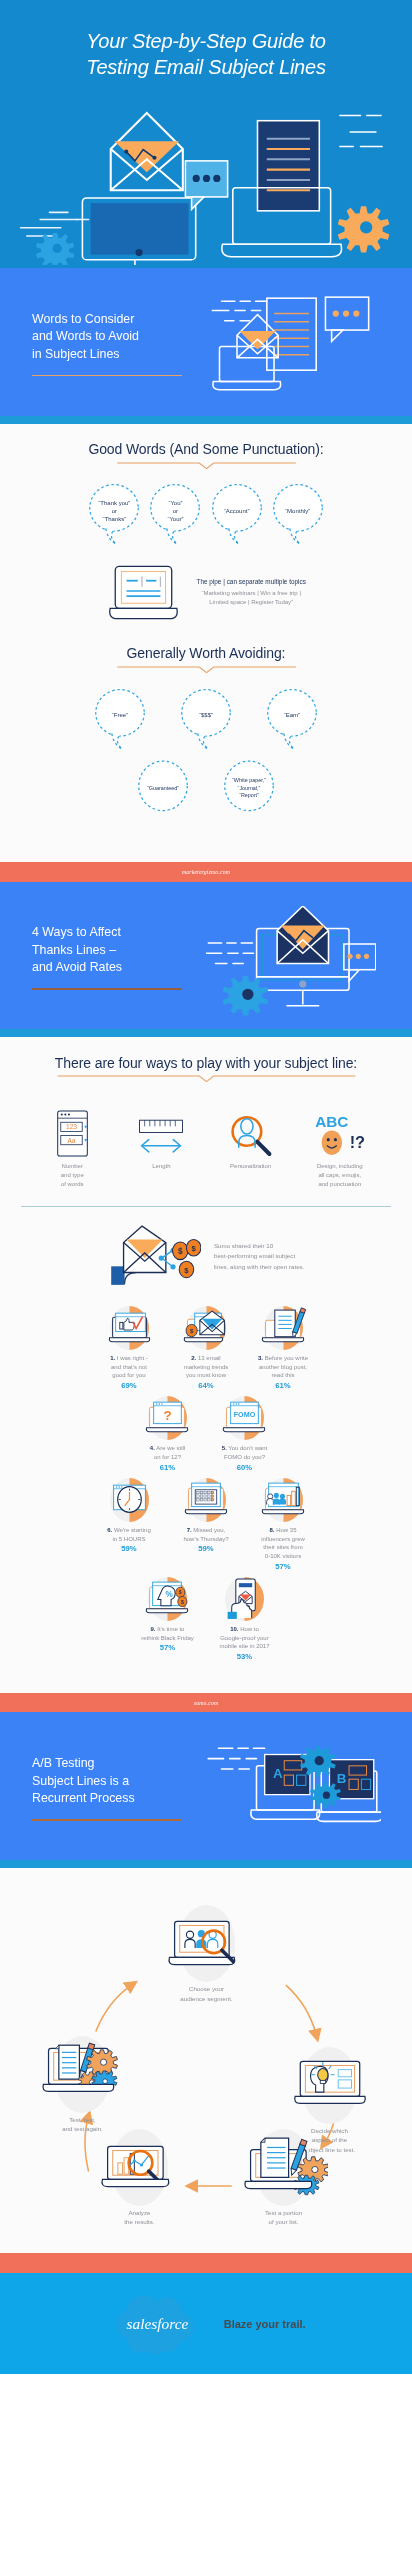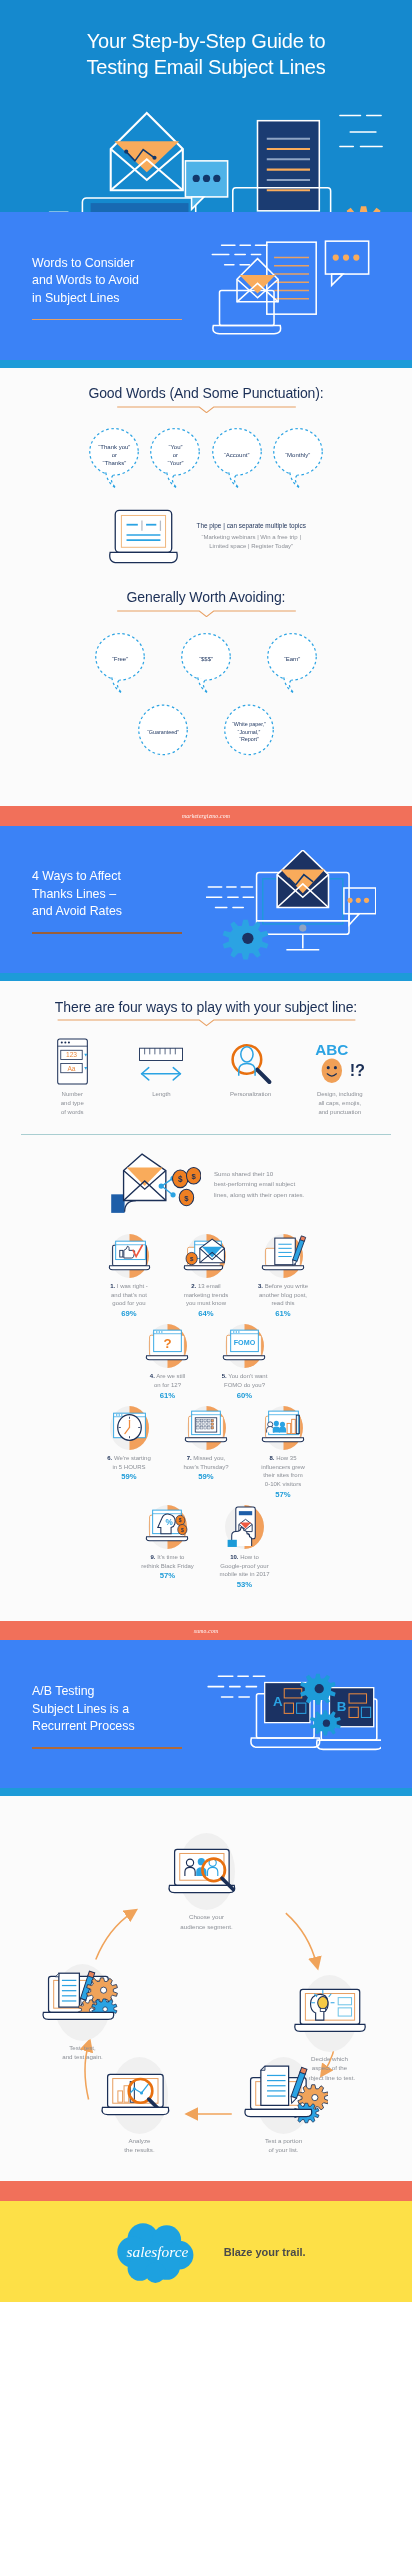--- a/index.html
+++ b/index.html
@@ -8,23 +8,24 @@
     font-family: "Liberation Sans", sans-serif;
     background: #ffffff;
     color: #1b2f56;
     -webkit-font-smoothing: antialiased;
   }
   .page { width: 412px; position: relative; overflow: hidden; }
 
   
   .hero {
     background: #1589ce;
-    height: 212px;
+    height: 268px;
     position: relative;
     padding-top: 29px;
+    font-style: italic;
   }
   .hero h1 {
     color: #ffffff;
     font-size: 20px;
     line-height: 1.28;
     font-weight: 400;
     text-align: center;
     letter-spacing: -0.2px;
     padding: 0 31px;
   }
@@ -94,21 +95,21 @@
   .pipe-block { display: flex; align-items: center; justify-content: center; gap: 13.4px; margin-top: 13.4px; }
   .pipe-copy { max-width: 144px; }
   .pipe-copy .pipe-head {
     font-size: 6.4px; color: #1b2f56; text-align: center; margin-bottom: 4.1px;
   }
   .pipe-copy .pipe-ex {
     font-size: 6px; color: #8b8f96; text-align: center; line-height: 1.5;
   }
 
   
-  .ways-row { display: flex; justify-content: center; gap: 7.2px; margin-top: 11px; }
+  .ways-row { display: flex; justify-content: center; gap: 7.2px; margin-top: 27px; }
   .way { width: 82px; text-align: center; }
   .way-ico { height: 47px; display: flex; align-items: flex-end; justify-content: center; }
   .way-label {
     margin-top: 5.2px; font-size: 6px; line-height: 1.5; color: #8b8f96;
   }
 
   .hr-soft { height: 0.5px; background: #a9ced1; margin: 17.5px 20.6px 0 20.6px; }
 
   
   .sumo-intro { display: flex; align-items: center; justify-content: center; gap: 13.4px; margin-top: 15.5px; }
@@ -129,21 +130,21 @@
   .cy-ico { position: relative; height: 77px; display: flex; align-items: center; justify-content: center; }
   .cy-ico .blob {
     position: absolute; width: 57px; height: 77px; border-radius: 50%;
     background: #f0f0f0; z-index: 0;
   }
   .cy-ico svg { position: relative; z-index: 1; }
   .cy-label { font-size: 6.2px; line-height: 1.55; color: #8b8f96; margin-top: 2.1px; }
   .cycle-arrows { position: absolute; left: 0; top: 0; }
 
   
-  .footer { background: #fde047; padding: 14.4px 0 13.4px 0; }
+  .footer { background: #0ea5e9; padding: 14.4px 0 13.4px 0; }
   .footer-inner { display: flex; align-items: center; justify-content: center; gap: 9.3px; }
   .sf-tag { font-size: 11px; font-weight: 700; color: #4a4a4a; }
 </style>
 </head>
 <body>
 
 <div class="page">
 
   <section class="hero">
     <h1>

